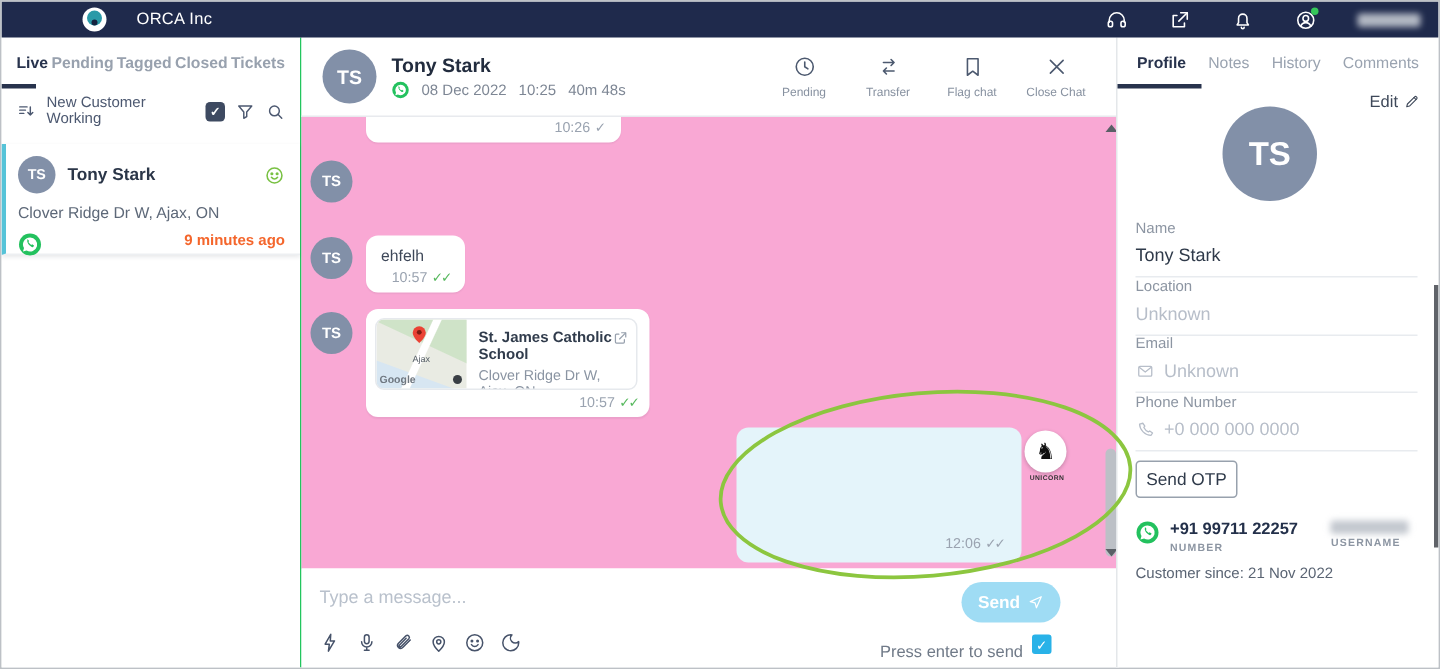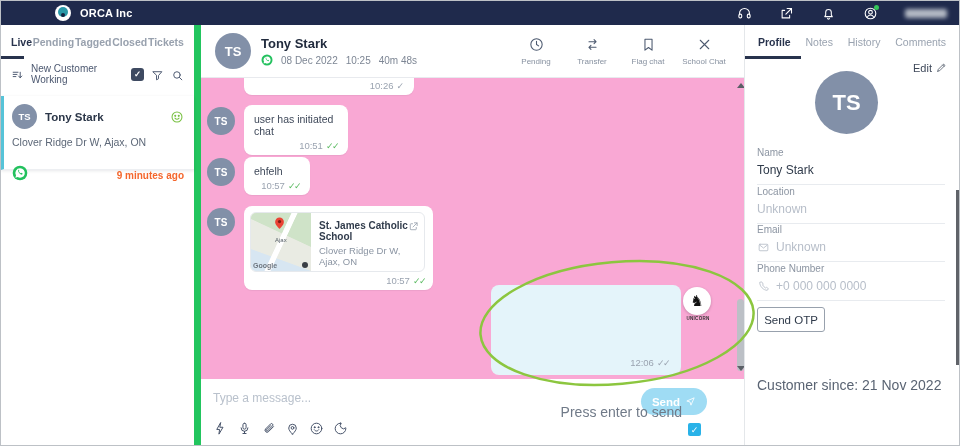--- a/index.html
+++ b/index.html
@@ -5,48 +5,48 @@
   * { box-sizing: border-box; margin: 0; padding: 0; }
   html,body { background:#fff; }
   body { font-family: "Liberation Sans", sans-serif; }
   .app { position:relative; width:960px; height:446px; border:1px solid #bdc1c6; background:#fff; overflow:hidden; }
 
   
   .topbar { position:absolute; left:0; top:0; right:0; height:24px; background:#1f2a4c; display:flex; align-items:center; z-index:5; }
   .logo { width:16px; height:16px; border-radius:50%; background:#fff; margin-left:54px; position:relative; flex:none; }
   .logo-in { position:absolute; left:3px; top:2px; width:10px; height:10px; border-radius:50%; background:#2a9aa8; }
   .logo-dot { position:absolute; left:6px; top:8px; width:4px; height:4px; border-radius:50%; background:#15233f; }
-  .brand { color:#fff; font-size:11px; font-weight:bold; margin-left:9px; letter-spacing:.2px; }
+  .brand { color:#fff; font-size:11px; font-weight:normal; margin-left:20px; letter-spacing:.2px; }
   .top-icons { margin-left:auto; display:flex; align-items:center; gap:27px; margin-right:12px; }
   .tic { width:15px; height:15px; color:#fff; position:relative; }
   .tic svg { width:100%; height:100%; stroke:#fff; fill:none; stroke-width:1.7; stroke-linecap:round; stroke-linejoin:round; }
   .green-dot { position:absolute; right:-1px; top:-1px; width:5px; height:5px; border-radius:50%; background:#35c75a; }
   .redacted { width:42px; height:9px; border-radius:2px; background:#cdd2d9; filter:blur(2px); opacity:.85; }
 
   
-  .sidebar { position:absolute; left:0; top:24px; bottom:0; width:200px; background:#fff; border-right:7px solid #22c55e; }
+  .sidebar { position:absolute; left:0; top:24px; bottom:0; width:200px; background:#fff; border-right:1px solid #22c55e; }
   .s-tabs { height:34px; display:flex; align-items:center; justify-content:space-between; padding:0 10px; }
   .s-tab { font-size:10.5px; font-weight:bold; color:#98a1ae; cursor:default; }
   .s-tab.active { color:#28334d; }
   .s-underline { position:absolute; left:0; top:31px; width:23px; height:3px; background:#28334d; }
   .s-activity { height:30px; display:flex; align-items:center; padding:0 10px; gap:7px; color:#4c5870; }
   .s-activity .lbl { flex:1; font-size:10px; color:#4c5870; }
   .ic13 { width:13px; height:13px; flex:none; }
   .ic13 svg { width:100%; height:100%; stroke:#4c5870; fill:none; stroke-width:1.8; stroke-linecap:round; stroke-linejoin:round; }
   .sel-filled { width:13px; height:13px; background:#3e4a61; border-radius:3px; color:#fff; font-size:8.5px; font-weight:bold; display:flex; align-items:center; justify-content:center; }
   .sel-filled::after { content:"✓"; }
   .cust-card { position:relative; margin-top:7px; height:74px; background:#fff; border-left:3px solid #56c3d8; border-bottom:1px solid #edeff2; box-shadow:0 1px 3px rgba(20,30,50,.10); padding:8px 10px 6px 8px; }
   .cc-row1 { display:flex; align-items:center; }
   .avatar { border-radius:50%; background:#8290a8; color:#fff; font-weight:bold; display:flex; align-items:center; justify-content:center; flex:none; }
   .cc-av { width:25px; height:25px; font-size:9.5px; }
   .cc-name { font-size:11.5px; font-weight:bold; color:#2b3648; margin-left:8px; flex:1; }
   .smiley13 { width:14px; height:14px; }
   .smiley13 svg { width:100%; height:100%; stroke:#79c143; fill:none; stroke-width:1.8; stroke-linecap:round; }
   .cc-addr { font-size:10.5px; color:#5d6878; margin-top:7px; }
-  .cc-row3 { display:flex; align-items:flex-end; margin-top:17px; }
+  .cc-row3 { display:flex; align-items:flex-start; margin-top:7px; }
   .wa16 { width:16px; height:16px; flex:none; }
   .cc-ago { margin-left:auto; font-size:10px; font-weight:bold; color:#f4662c; }
 
   
   .chat { position:absolute; left:200px; top:24px; bottom:0; width:545px; }
   .chat-header { position:absolute; left:0; right:0; top:0; height:53px; background:#fff; border-bottom:1px solid #e8eaee; display:flex; align-items:center; padding-left:14px; }
   .ch-av { width:36px; height:36px; font-size:13px; }
   .ch-info { margin-left:10px; }
   .ch-name { font-size:13px; font-weight:bold; color:#222c3e; }
   .ch-sub { display:flex; align-items:center; gap:8px; margin-top:3px; font-size:10px; color:#7d8694; }
@@ -65,21 +65,21 @@
   .tk::after { font-size:9px; }
   .tk1::after { content:"✓"; color:#9aa3b0; }
   .tk2g::after { content:"✓✓"; color:#58b95f; letter-spacing:-1.5px; }
   .tk2y::after { content:"✓✓"; color:#9aa3b0; letter-spacing:-1.5px; }
 
   .b1 { left:43px; top:-16px; width:170px; height:33px; padding:0; }
   .b1 .time { position:absolute; right:10px; bottom:4px; }
   .b2 { left:43px; top:27px; width:104px; }
   .b3 { left:43px; top:79px; width:66px; }
   .b4 { left:43px; top:128px; width:189px; padding:6px 8px 4px 6px; }
-  .loc-card { position:relative; border:1px solid #e6e9ed; border-radius:6px; overflow:hidden; display:flex; height:60px; background:#fff; }
+  .loc-card { position:relative; border:1px solid #e6e9ed; border-radius:6px; overflow:hidden; display:flex; height:48px; background:#fff; }
   .map { position:relative; width:60px; height:100%; flex:none; background:
       linear-gradient(115deg, transparent 46%, #fff 47% 53%, transparent 54%),
       linear-gradient(25deg, transparent 60%, #cfe3c8 61%),
       linear-gradient(200deg, transparent 72%, #d7e6f2 73%),
       #e9ebe3; }
   .map-pin { position:absolute; left:21px; top:2px; width:15px; height:15px; }
   .map-town { position:absolute; left:24px; top:24px; font-size:6px; color:#555e66; }
   .map-brand { position:absolute; left:2px; bottom:2px; font-size:7px; font-weight:bold; color:#6f7780; }
   .map-dot { position:absolute; right:3px; bottom:3px; width:6px; height:6px; border-radius:50%; background:#3a3f45; color:#fff; font-size:5px; line-height:6px; text-align:center; }
   .loc-info { padding:7px 14px 0 8px; }
@@ -106,21 +106,21 @@
   .c-down { position:absolute; bottom:8px; left:2px; width:0; height:0; border-left:4px solid transparent; border-right:4px solid transparent; border-top:5px solid #5a5f66; }
 
   .chat-footer { position:absolute; left:0; right:0; bottom:0; height:66px; background:#fff; }
   .msg-input { position:absolute; left:12px; top:12px; width:400px; border:none; outline:none; font-family:"Liberation Sans",sans-serif; font-size:12px; color:#3e4859; background:transparent; }
   .msg-input::placeholder { color:#b9c1cc; }
   .send-btn { position:absolute; right:39px; top:9px; width:66px; height:27px; border:none; border-radius:16px; background:#9fdcf4; color:#fff; font-weight:bold; font-size:11.5px; display:flex; align-items:center; justify-content:center; gap:5px; cursor:default; }
   .send-btn svg { width:11px; height:11px; stroke:#fff; fill:none; stroke-width:1.8; stroke-linejoin:round; }
   .f-icons { position:absolute; left:12px; bottom:9px; display:flex; gap:9px; }
   .f-ic { width:15px; height:15px; }
   .f-ic svg { width:100%; height:100%; stroke:#47536a; fill:none; stroke-width:1.6; stroke-linecap:round; stroke-linejoin:round; }
-  .enter-hint { position:absolute; right:64px; bottom:25px; font-size:14px; color:#707a88; }
+  .enter-hint { position:absolute; right:64px; bottom:4px; font-size:11px; color:#707a88; }
   .enter-cb { position:absolute; right:45px; bottom:9px; width:13px; height:13px; background:#29b2e8; border-radius:2px; color:#fff; font-size:9px; display:flex; align-items:center; justify-content:center; }
   .enter-cb::after { content:"✓"; }
 
   
   .rpanel { position:absolute; right:0; top:24px; bottom:0; width:215px; background:#fff; border-left:1px solid #e4e7ea; }
   .r-tabs { height:34px; display:flex; align-items:center; justify-content:space-between; padding:0 13px; }
   .r-tab { font-size:10.5px; color:#9aa3b0; cursor:default; }
   .r-tab.active { color:#28334d; font-weight:bold; }
   .r-underline { position:absolute; left:0; top:31px; width:56px; height:3px; background:#28334d; }
   .edit-link { position:absolute; top:37px; right:12px; display:flex; align-items:flex-start; gap:4px; font-size:11px; color:#3e4859; cursor:default; }
@@ -132,21 +132,21 @@
   .f-value.placeholder { color:#b7bec9; }
   .f-value svg { width:13px; height:13px; stroke:#b7bec9; fill:none; stroke-width:1.6; stroke-linecap:round; stroke-linejoin:round; flex:none; }
   .f1 { top:122px; } .f2 { top:161px; } .f3 { top:199px; } .f4 { top:238px; }
   .otp-btn { position:absolute; left:12px; top:282px; width:68px; height:25px; background:#fff; border:1px solid #98a1ad; border-radius:3px; font-family:"Liberation Sans",sans-serif; font-size:11.5px; color:#2f3a4a; cursor:default; }
   .wa-row { position:absolute; left:12px; top:322px; right:10px; display:flex; }
   .wa-left { display:flex; gap:7px; }
   .wa-num { font-size:11px; font-weight:bold; color:#23304a; }
   .wa-cap { font-size:7px; letter-spacing:.8px; color:#8c95a2; margin-top:3px; font-weight:bold; }
   .wa-user { margin-left:22px; }
   .user-redacted { width:52px; height:9px; background:#c3c8cf; border-radius:2px; filter:blur(2px); }
-  .since { position:absolute; left:12px; top:352px; font-size:14px; color:#5a6473; }
+  .since { position:absolute; left:12px; top:352px; font-size:10px; color:#5a6473; }
   .r-scroll { position:absolute; right:0; top:165px; width:3px; height:175px; background:#44484f; opacity:.85; }
 
   
   .annotation { position:absolute; left:0; top:0; width:960px; height:446px; pointer-events:none; z-index:40; }
 </style>
 </head>
 <body>
 
 <div class="app">
 
@@ -282,42 +282,35 @@
         <div class="ch-act">
           <span class="aic"><svg viewBox="0 0 24 24">
                 <path d="M7 4.5h10V20l-5-3.8L7 20z"></path>
               </svg></span>
           <span class="alb">Flag chat</span>
         </div>
         <div class="ch-act">
           <span class="aic"><svg viewBox="0 0 24 24">
                 <path d="M6 6l12 12M18 6L6 18"></path>
               </svg></span>
-          <span class="alb">School Chat</span>
+          <span class="alb">Close Chat</span>
         </div>
       </div>
     </div>
 
     <div class="chat-body">
 
       <div class="bubble b1">
         <div class="time">
             <span>10:26</span>
             <span class="tk tk1"></span>
           </div>
       </div>
 
       <div class="avatar m-av" style="top:29px">TS</div>
-      <div class="bubble b2">
-        <div class="b-txt">user has initiated chat</div>
-        <div class="time">
-            <span>10:51</span>
-            <span class="tk tk2g"></span>
-          </div>
-      </div>
 
       <div class="avatar m-av" style="top:80px">TS</div>
       <div class="bubble b3">
         <div class="b-txt">ehfelh</div>
         <div class="time">
             <span>10:57</span>
             <span class="tk tk2g"></span>
           </div>
       </div>
 
@@ -454,20 +447,39 @@
       <div class="f-value placeholder">
         <svg viewBox="0 0 24 24">
             <path d="M5 5c0 7 7 14 14 14l2-3-3.5-2.5-1.7 1.2c-2-1-4.5-3.5-5.5-5.5L11.5 7.5 9 4z"></path>
           </svg>
         <span>+0 000 000 0000</span>
       </div>
     </div>
 
     <button class="otp-btn">Send OTP</button>
 
+    <div class="wa-row">
+      <div class="wa-left">
+        <span class="wa16">
+          <svg viewBox="0 0 24 24">
+              <circle cx="12" cy="12" r="11" fill="#23c15e"></circle>
+              <path fill="#fff" d="M12 5a7 7 0 0 0-6 10.6L5 19l3.6-1A7 7 0 1 0 12 5z"></path>
+              <path fill="#23c15e" d="M9.3 8.2c-.4 2.2 2.9 6 5.5 6.5l1.4-1.4-2-1.6-1 .7c-1-.5-2.3-1.8-2.8-2.8l.7-1-1.6-2z"></path>
+            </svg>
+        </span>
+        <div>
+          <div class="wa-num">+91 99711 22257</div>
+          <div class="wa-cap">NUMBER</div>
+        </div>
+      </div>
+      <div class="wa-user">
+        <div class="user-redacted"></div>
+        <div class="wa-cap">USERNAME</div>
+      </div>
+    </div>
 
     <div class="since">Customer since: 21 Nov 2022</div>
     <div class="r-scroll"></div>
   </div>
 
   <svg class="annotation" viewBox="0 0 960 446">
     <ellipse cx="616" cy="322" rx="137" ry="61" transform="rotate(-5 616 322)" fill="none" stroke="#8cc63f" stroke-width="2.5"></ellipse>
   </svg>
 
 </div>

